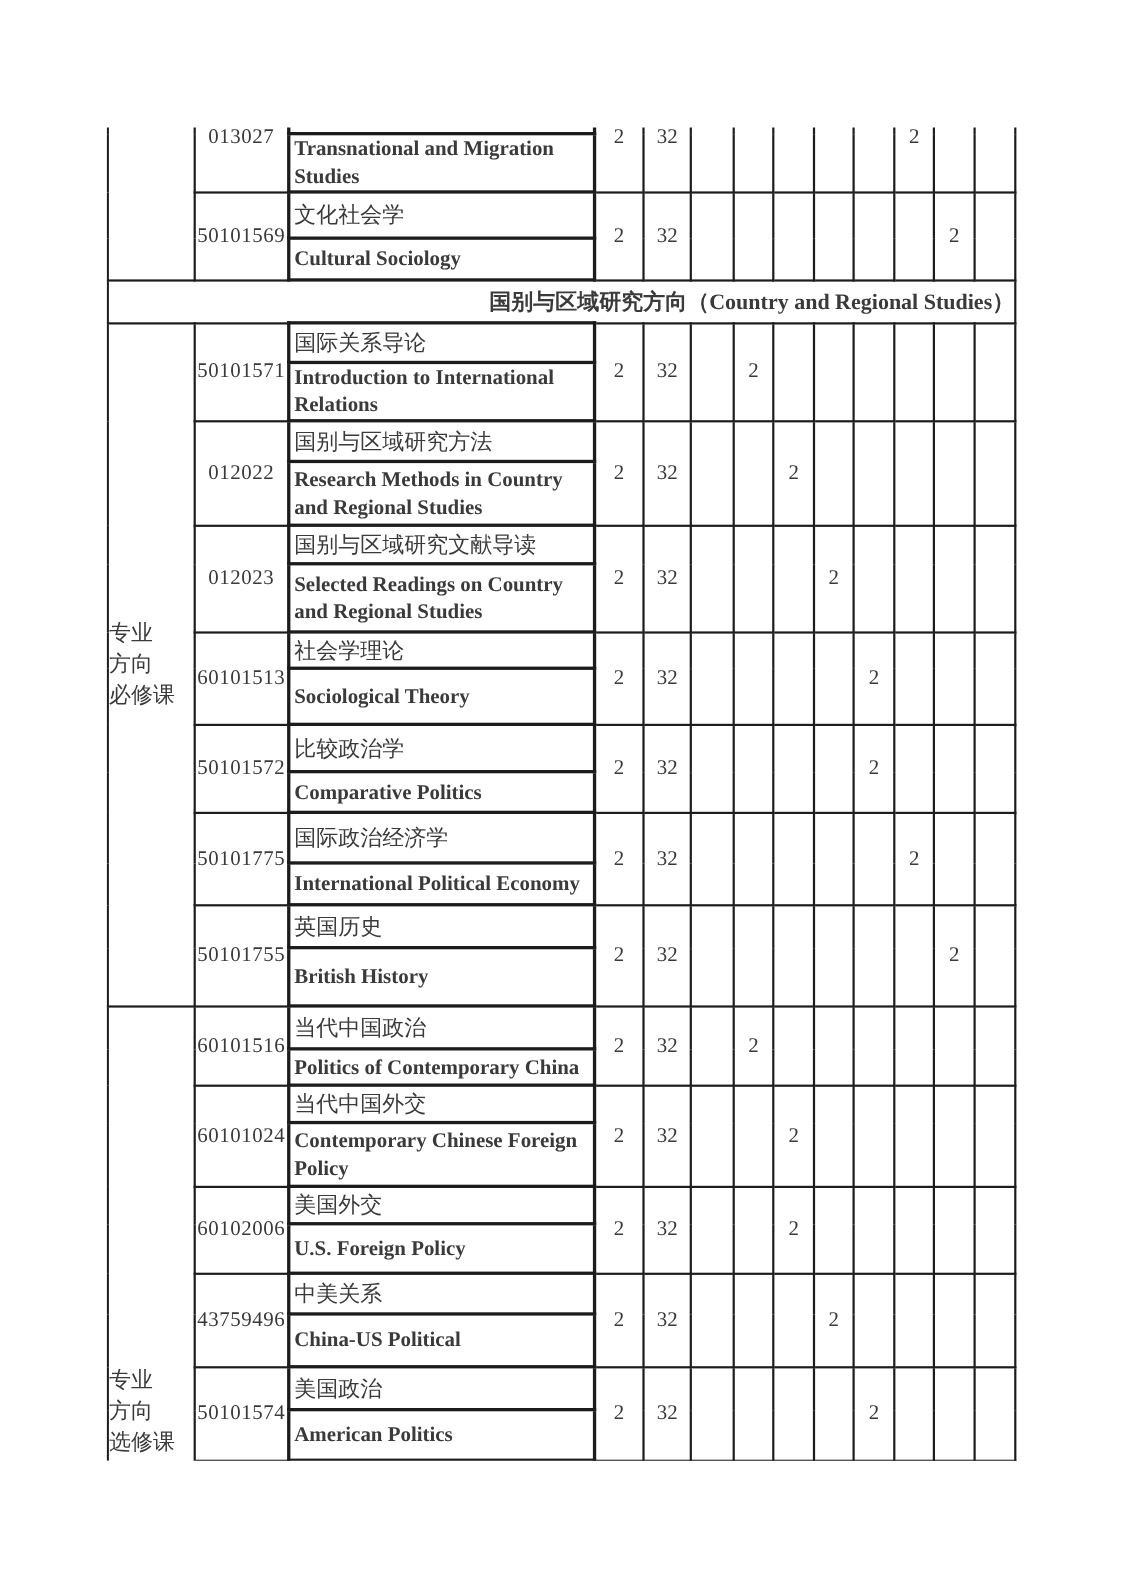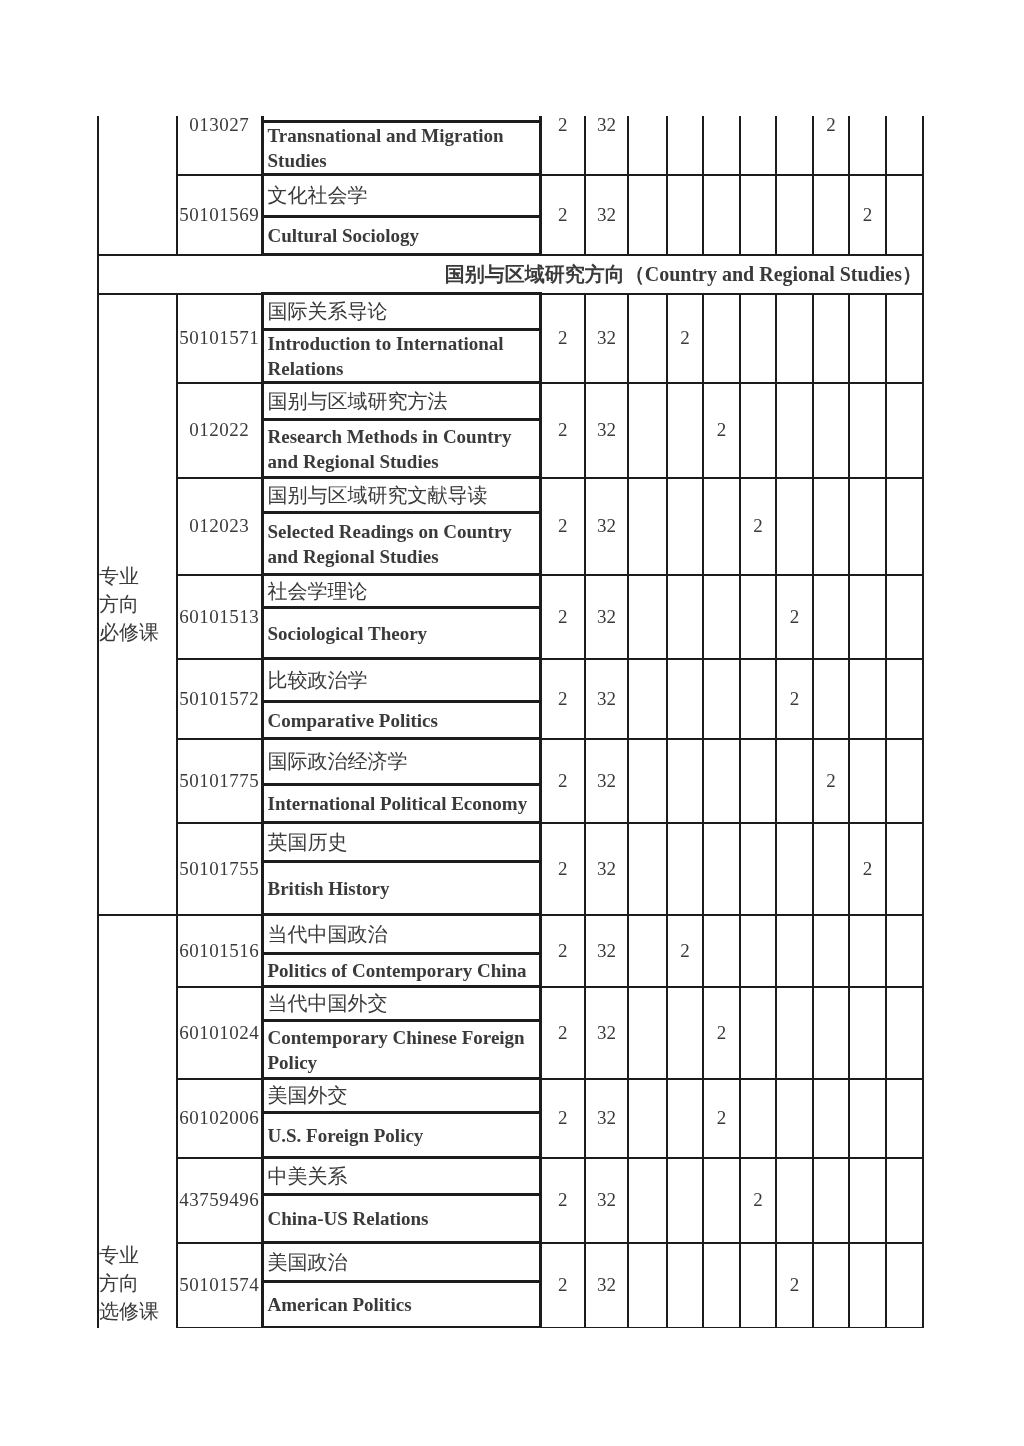--- a/index.html
+++ b/index.html
@@ -301,21 +301,21 @@
           <td class="sem" rowspan="2"></td>
           <td class="sem" rowspan="2"></td>
           <td class="sem" rowspan="2"></td>
           <td class="sem" rowspan="2">2</td>
           <td class="sem" rowspan="2"></td>
           <td class="sem" rowspan="2"></td>
           <td class="sem" rowspan="2"></td>
           <td class="sem" rowspan="2"></td>
         </tr>
         <tr>
-          <td class="en" style="height:45px">China-US Relations</td>
+          <td class="en" style="height:45px">China-US Political</td>
         </tr>
 
         <tr>
           <td class="code" rowspan="2">50101574</td>
           <td class="zh" style="height:36px">美国政治</td>
           <td class="num" rowspan="2">2</td>
           <td class="num" rowspan="2">32</td>
           <td class="sem" rowspan="2"></td>
           <td class="sem" rowspan="2"></td>
           <td class="sem" rowspan="2"></td>

